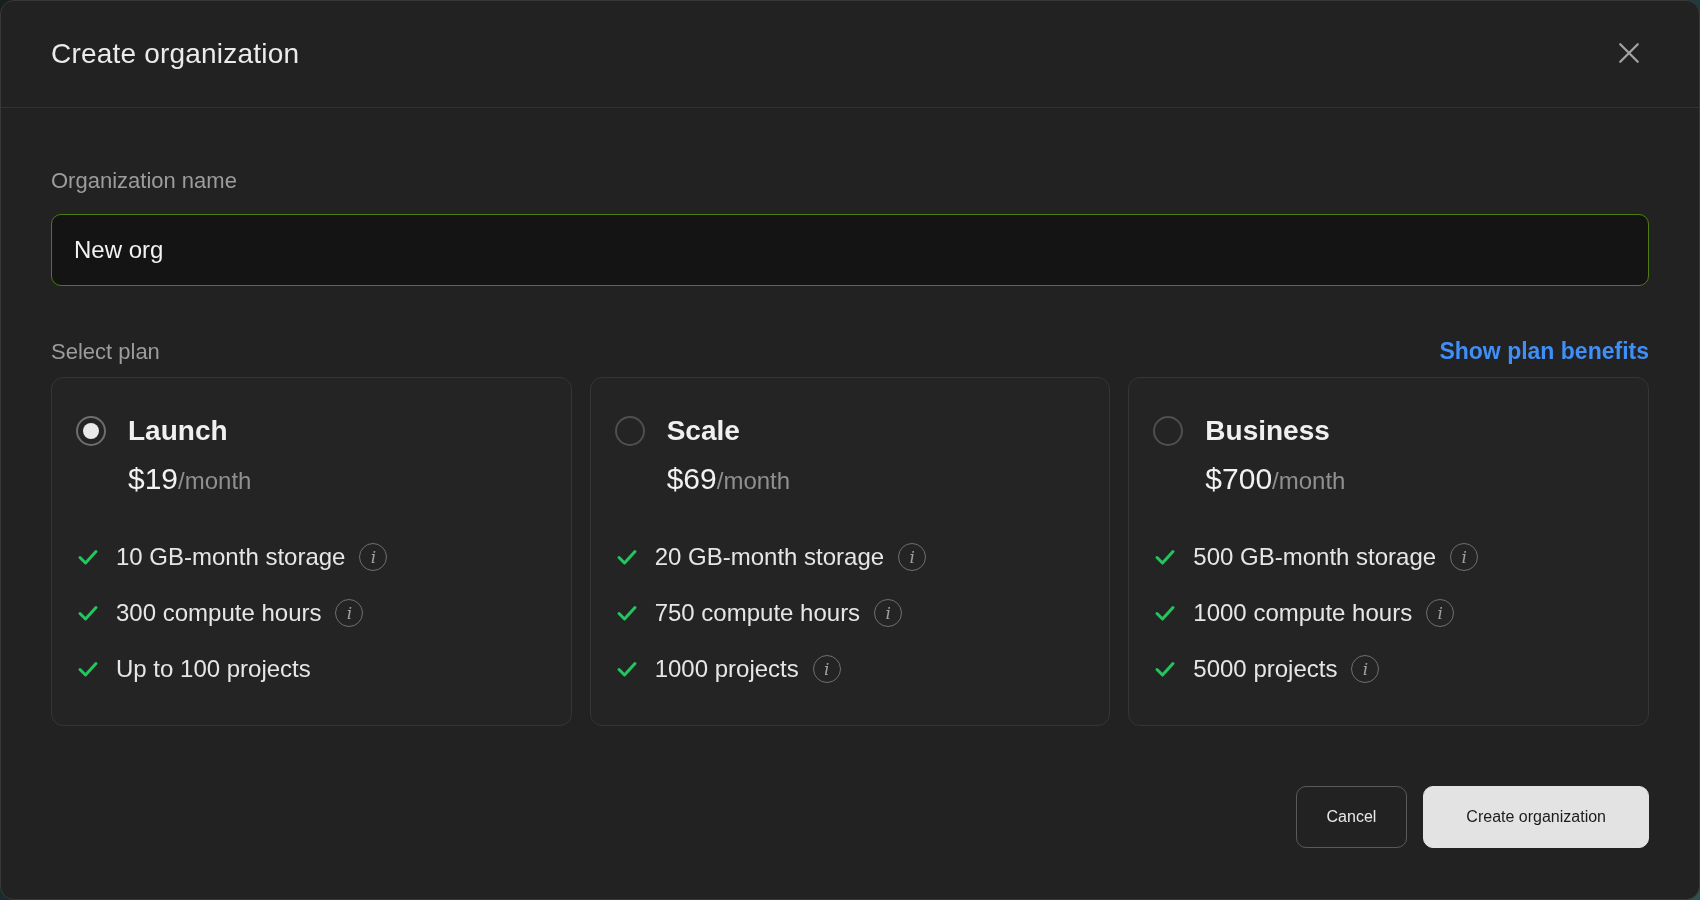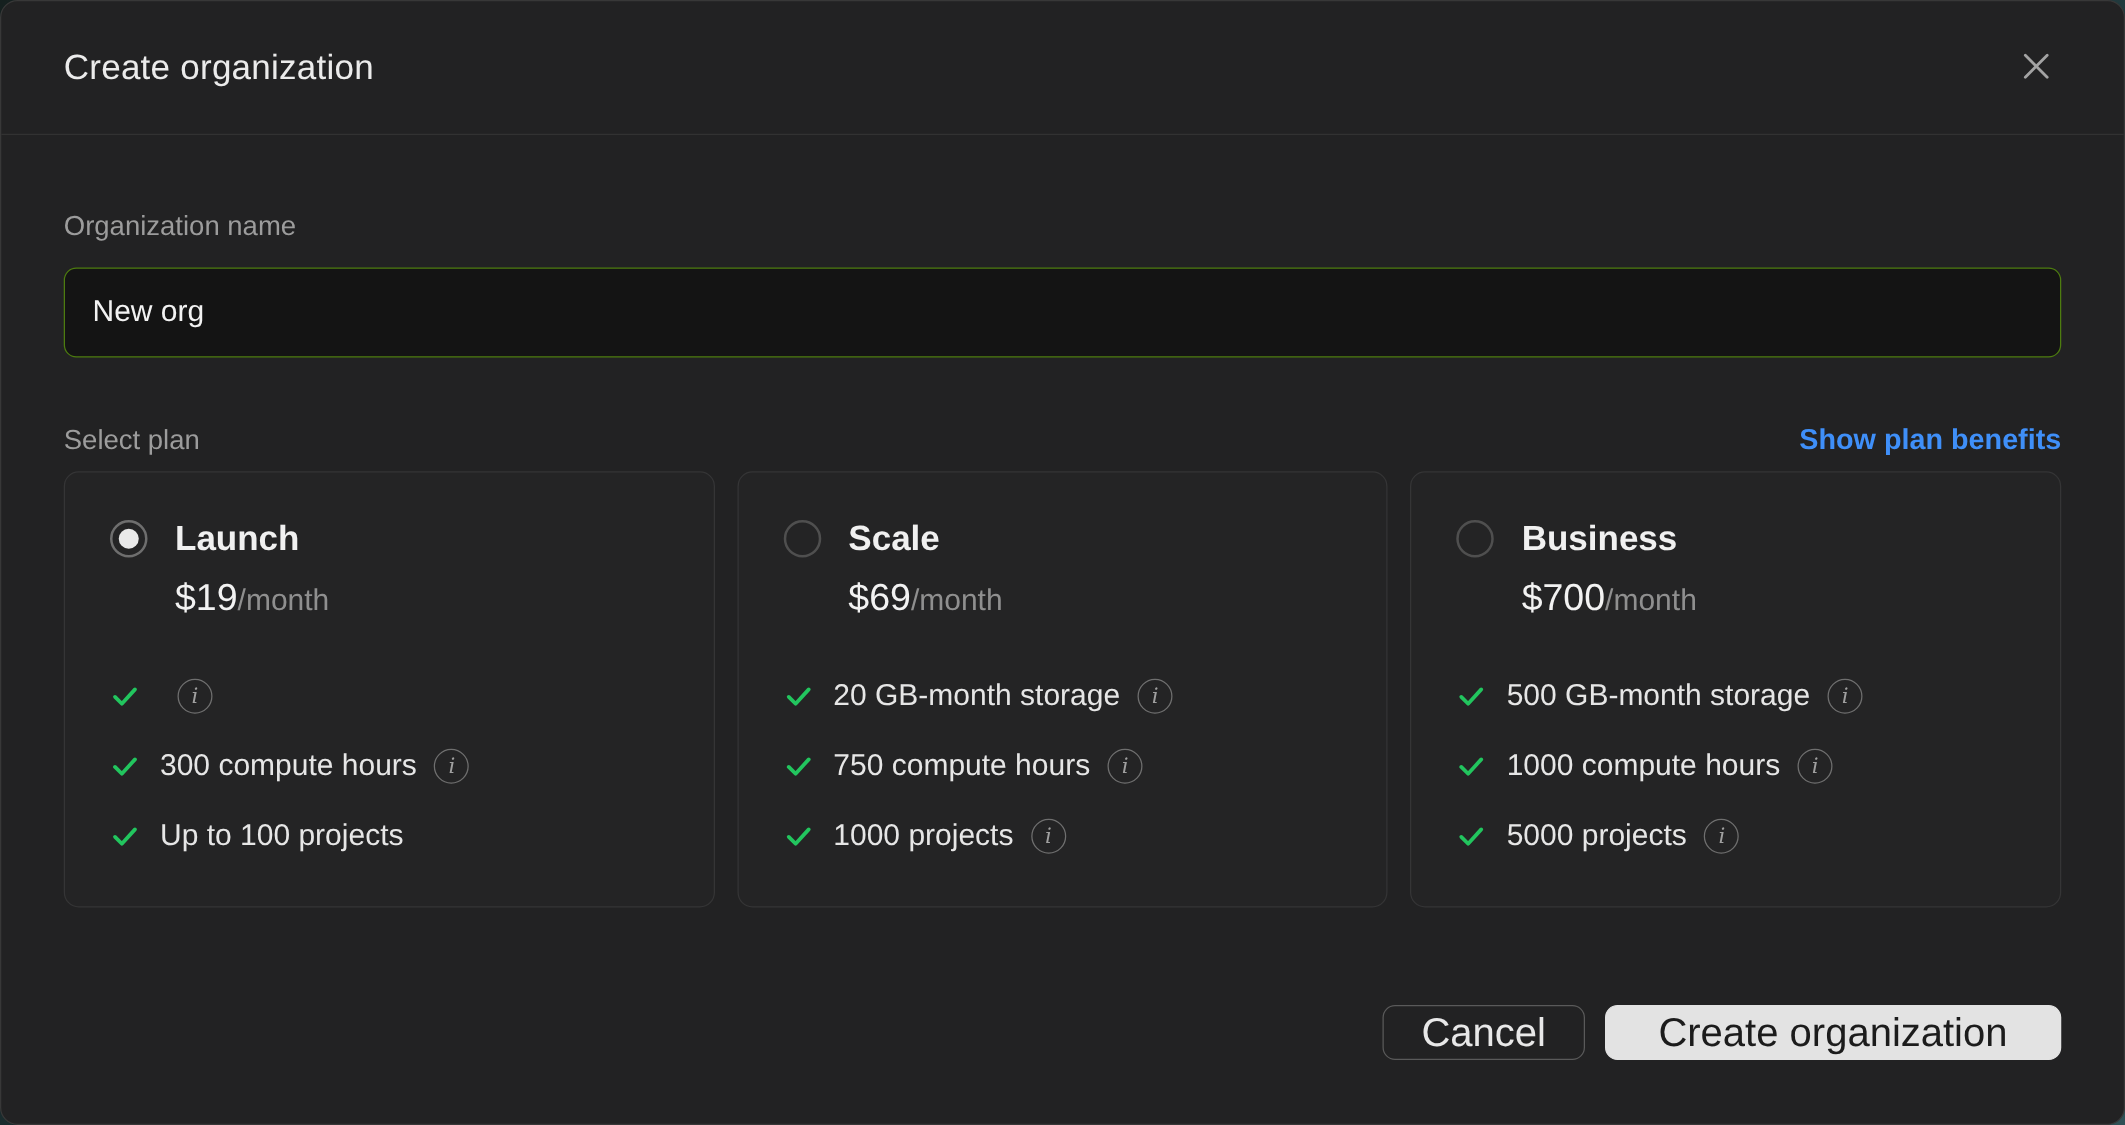--- a/index.html
+++ b/index.html
@@ -78,21 +78,21 @@
     margin-top: 12px;
     display: grid;
     grid-template-columns: 1fr 1fr 1fr;
     gap: 18px;
   }
   .card {
     height: 349px;
     background: #242425;
     border: 1px solid #353536;
     border-radius: 12px;
-    padding: 36px 28px 0 36px;
+    padding: 36px 28px 0 24px;
     cursor: pointer;
   }
   .card-head {
     display: flex;
     align-items: center;
     height: 34px;
   }
   .radio {
     width: 30px; height: 30px;
     border: 2px solid #4f4f4f;
@@ -146,24 +146,24 @@
   .modal-footer {
     flex: 0 0 auto;
     display: flex;
     justify-content: flex-end;
     align-items: center;
     gap: 16px;
     padding: 0 50px 51px 50px;
     margin-top: auto;
   }
   .btn {
-    height: 44px;
+    height: 62px;
     border-radius: 10px;
     font-family: "Liberation Sans", sans-serif;
-    font-size: 32px;
+    font-size: 16px;
     cursor: pointer;
     display: flex; align-items: center; justify-content: center;
   }
   .btn-cancel {
     padding: 0 30px;
     background: transparent;
     border: 1px solid #5a5a5a;
     color: #e8e8e8;
   }
   .btn-primary {
@@ -212,20 +212,21 @@
           <span class="price">$19</span>
             <span class="period">/month</span>
         </div>
         <ul class="features">
           <li class="feature">
             <span class="check-icon">
                 <svg width="24" height="24" viewBox="0 0 24 24">
                   <path d="M4 12.5l5.5 5.5L20 6.5" fill="none" stroke="#22c55e" stroke-width="3" stroke-linecap="round" stroke-linejoin="round"></path>
                 </svg>
               </span>
+            <span class="feature-text">10 GB-month storage</span>
             <span class="info-icon">i</span>
           </li>
           <li class="feature">
             <span class="check-icon">
                 <svg width="24" height="24" viewBox="0 0 24 24">
                   <path d="M4 12.5l5.5 5.5L20 6.5" fill="none" stroke="#22c55e" stroke-width="3" stroke-linecap="round" stroke-linejoin="round"></path>
                 </svg>
               </span>
             <span class="feature-text">300 compute hours</span>
             <span class="info-icon">i</span>

